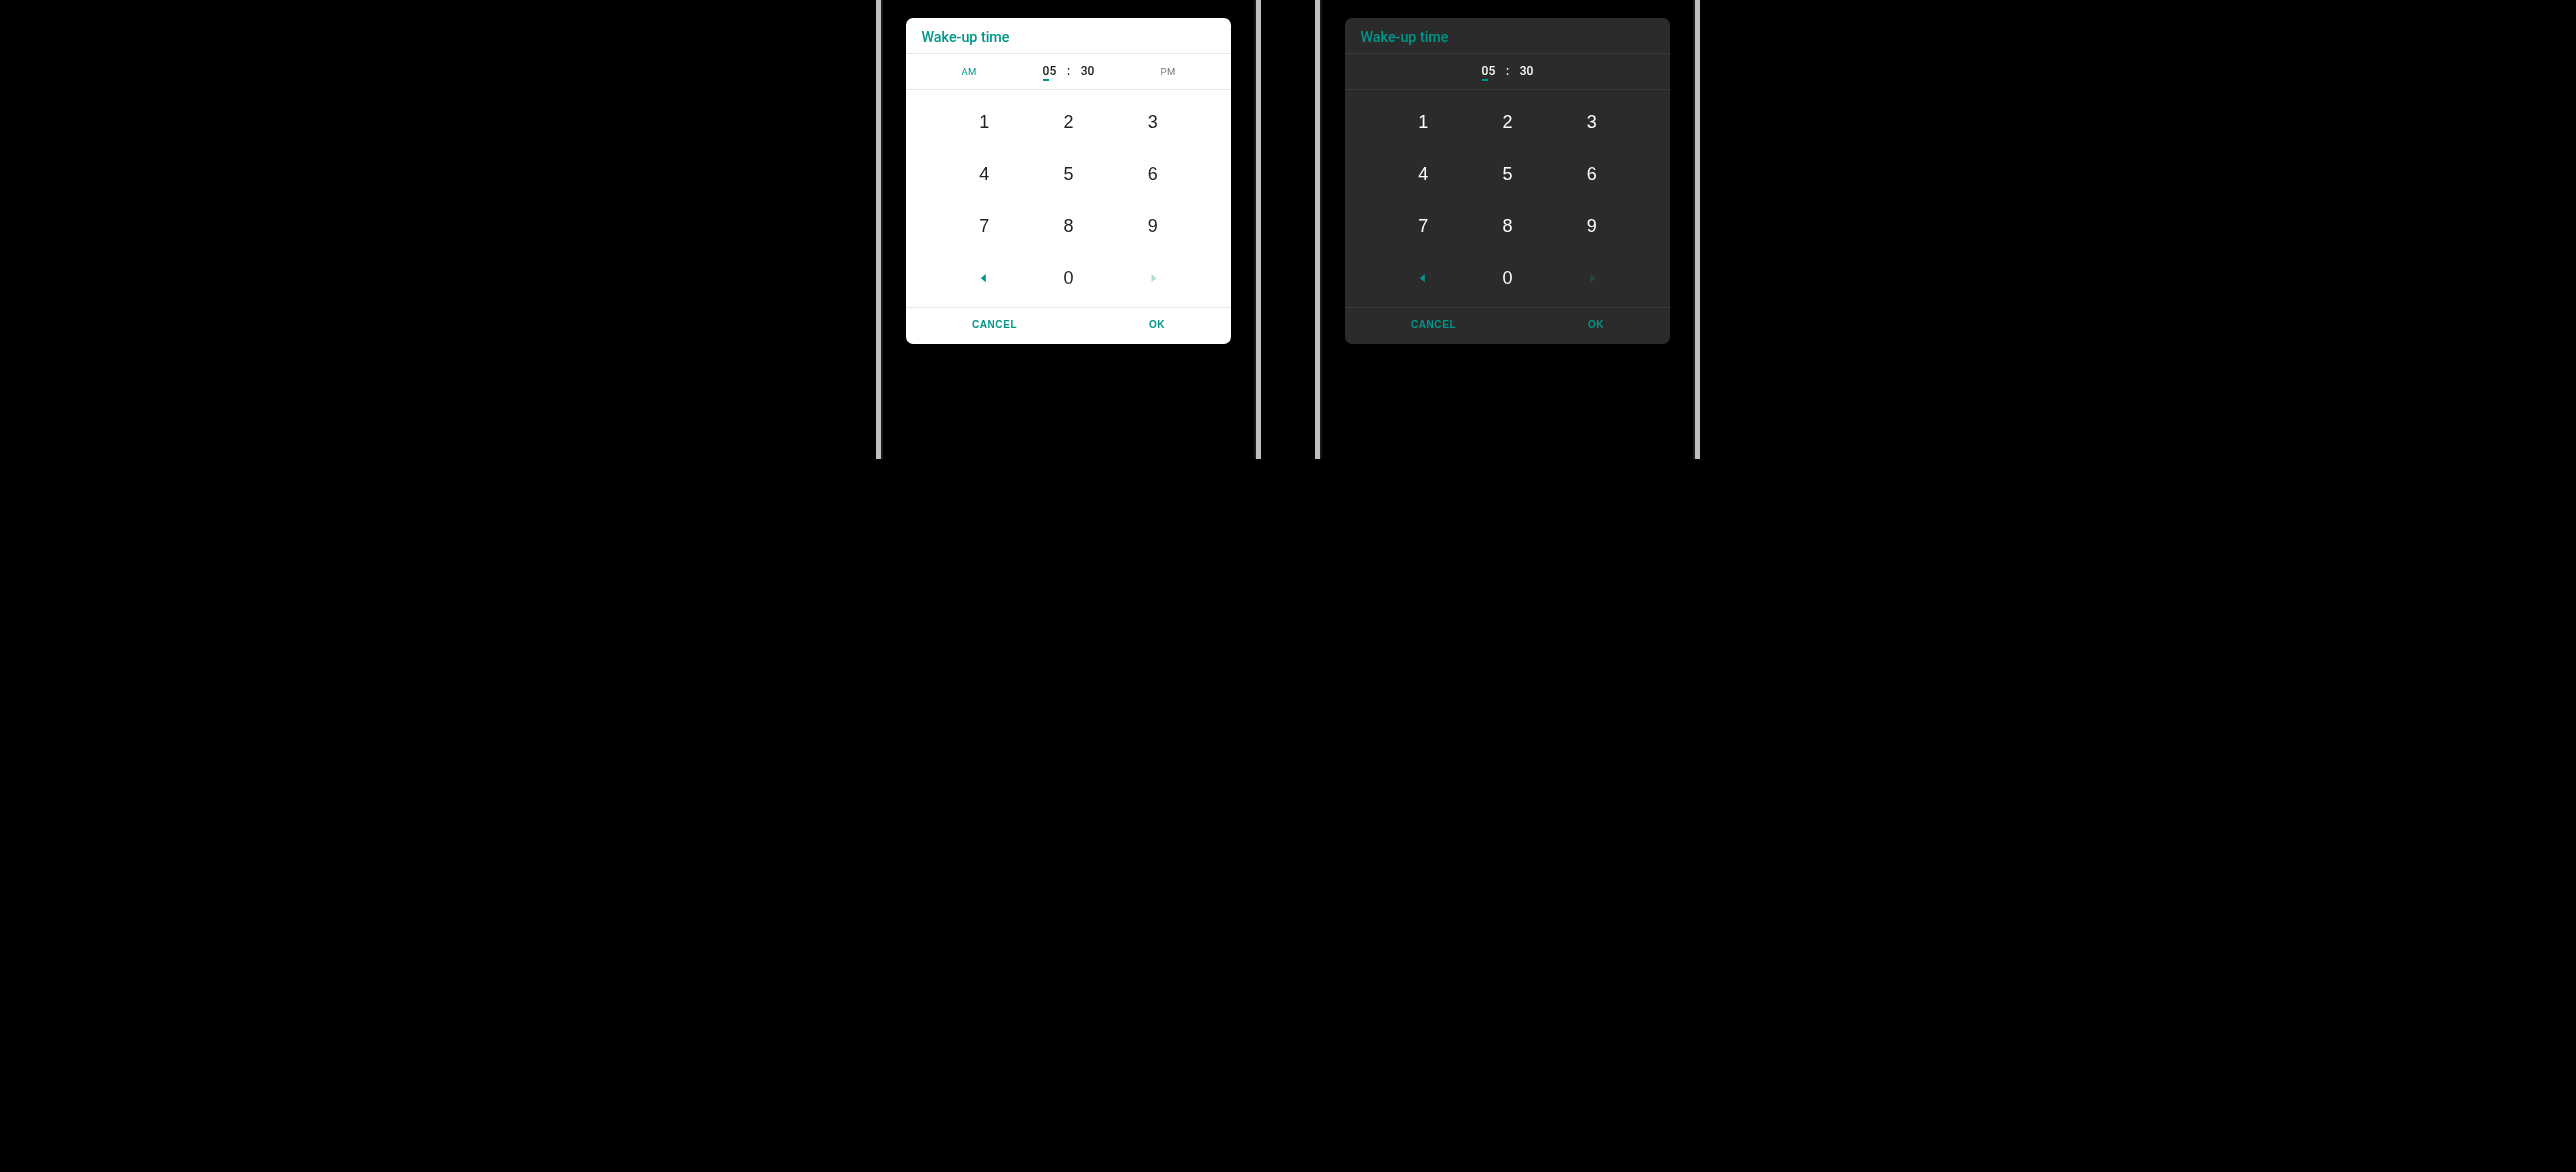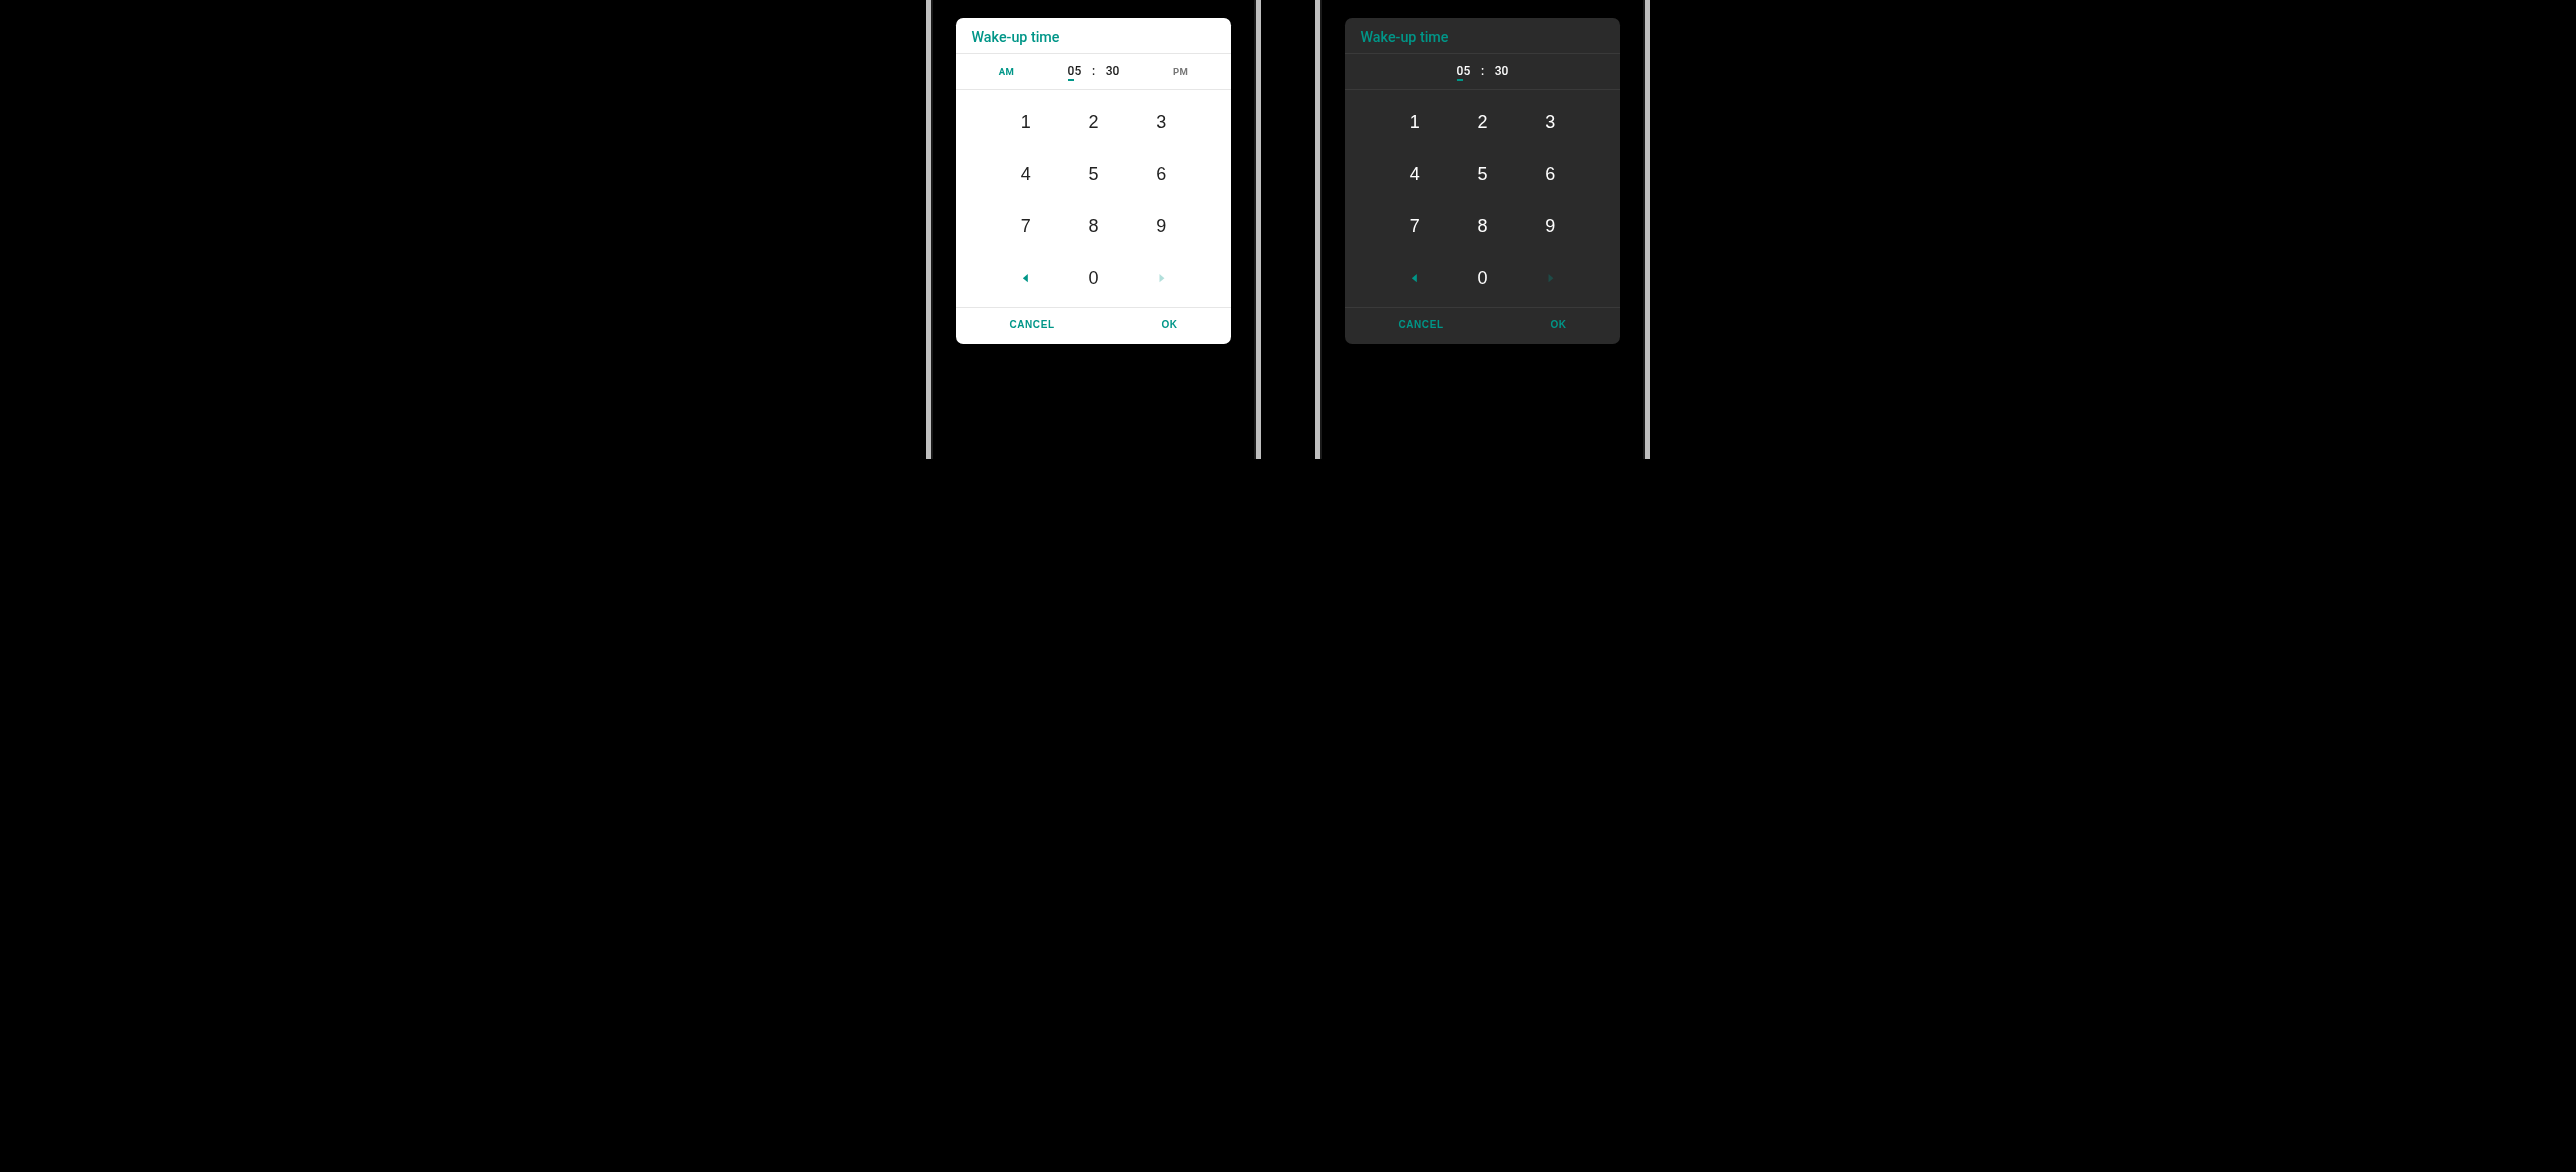--- a/index.html
+++ b/index.html
@@ -13,21 +13,21 @@
     display: flex;
     justify-content: center;
     align-items: flex-start;
     gap: 54px;
     padding: 0;
   }
 
   
   .phone {
     position: relative;
-    width: 335px;
+    width: 385px;
     height: 459px; 
     overflow: hidden;
     flex: none;
   }
   .bezel {
     position: absolute;
     inset: 0;
     background: #000;
     border-left: 7.2px solid #bfbfbf;
     border-right: 7.2px solid #bfbfbf;
@@ -88,21 +88,21 @@
   .time-row {
     display: grid;
     grid-template-columns: 1fr auto auto auto 1fr;
     align-items: center;
     justify-items: center;
     gap: 10.7px;
     padding: 10.7px 0;
   }
   .ampm {
     font-size: 9.5px;
-    font-weight: 700;
+    font-weight: 400;
     letter-spacing: 0.3px;
   }
   .ampm.active { color: var(--teal); }
   .light .ampm.inactive { color: #777; }
   .ampm.hidden { visibility: hidden; }
 
   .time-val, .colon {
     font-size: 12px;
     font-weight: 500;
   }

